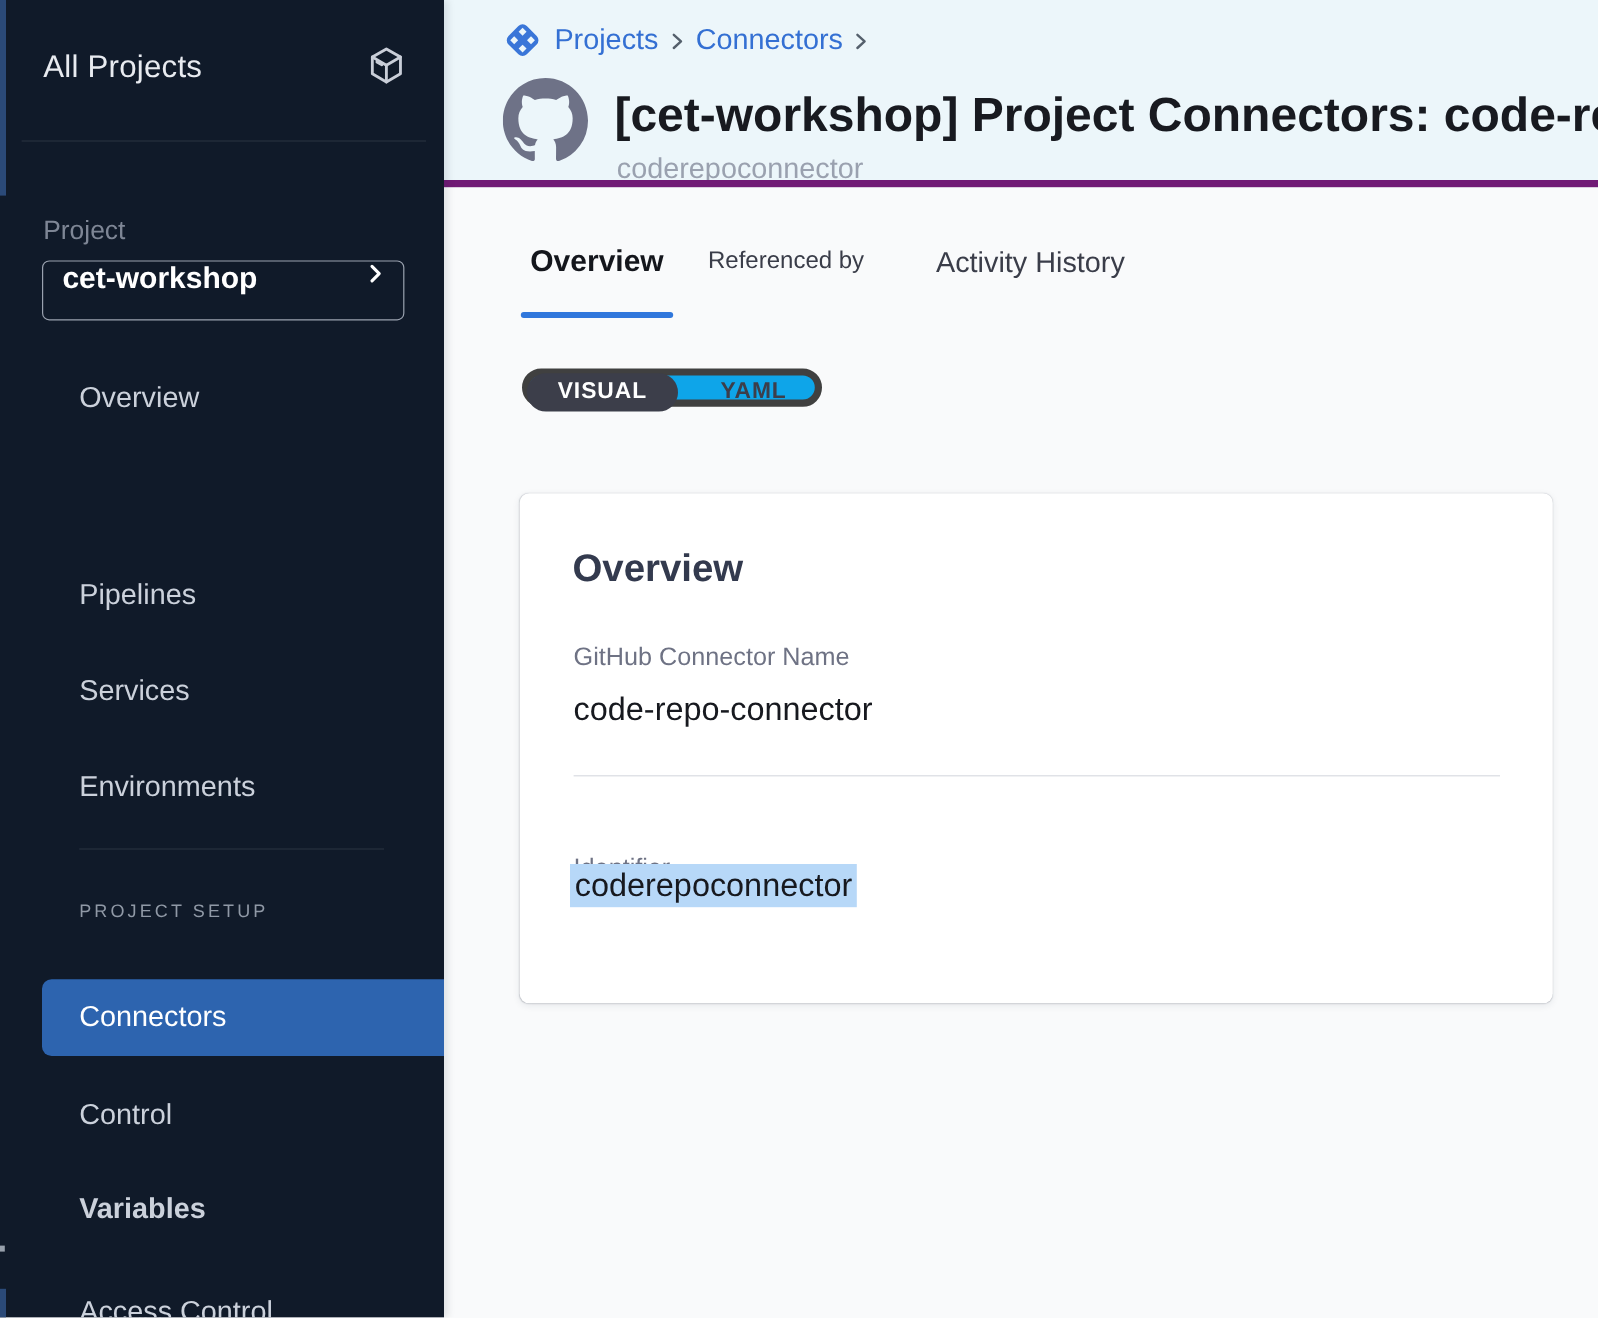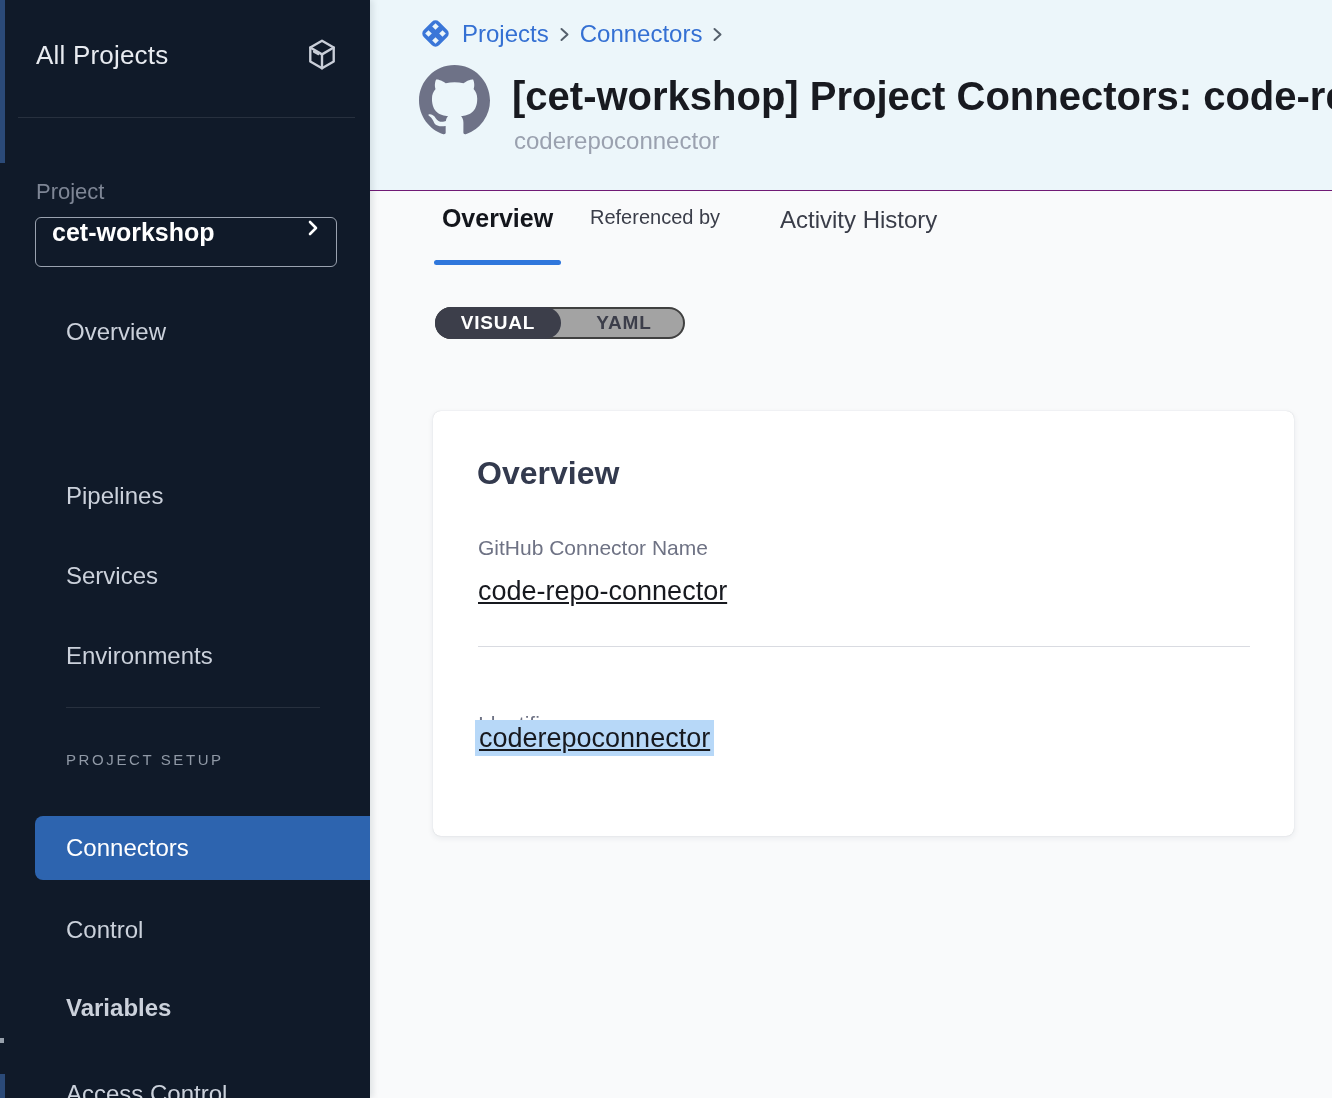--- a/index.html
+++ b/index.html
@@ -51,22 +51,22 @@
   }
   .nav-item-active {
     position: absolute; left: 30px; top: 816px; width: 335px; height: 64px;
     background: #2d64af; border-radius: 8px 0 0 8px;
     line-height: 64px; padding-left: 31px;
     font-size: 24px; color: #ffffff; cursor: pointer;
   }
 
   
   .main-header {
-    position: absolute; left: 370px; top: 0; width: 962px; height: 191px;
-    background: #ecf6fa; border-bottom: 1px solid #701a75; overflow: hidden;
+    position: absolute; left: 370px; top: 0; width: 962px; height: 156px;
+    background: #ecf6fa; border-bottom: 6px solid #701a75; overflow: hidden;
   }
   .breadcrumb { position: absolute; left: 48px; top: 16px; display: flex; align-items: center; gap: 9px; }
   .breadcrumb .crumb { font-size: 24px; color: #3470d3; cursor: pointer; }
   .crumb-sep-icon { display: inline-flex; margin-top: 2px; }
   .github-avatar { position: absolute; left: 49px; top: 65px; width: 71px; height: 71px; }
   .page-title {
     position: absolute; left: 142px; top: 74px;
     font-size: 40px; font-weight: 700; color: #181a20; white-space: nowrap;
   }
   .page-subtitle {
@@ -77,21 +77,21 @@
   
   .tab { position: absolute; white-space: nowrap; cursor: pointer; }
   .tab-0 { left: 434px; top: 204px; width: 127px; text-align: center; font-size: 25px; font-weight: 700; color: #14161c; }
   .tab-1 { left: 590px; top: 206px; font-size: 20px; font-weight: 500; color: #3a3d49; }
   .tab-2 { left: 780px; top: 206px; font-size: 24px; font-weight: 500; color: #3a3d49; }
   .tab-underline { position: absolute; left: 434px; top: 260px; width: 127px; height: 5px; border-radius: 3px; background: #3077dc; }
 
   
   .view-toggle {
     position: absolute; left: 435px; top: 307px; width: 250px; height: 32px;
-    background: #a3a3a3; border: 2px solid #404040; border-radius: 17px;
+    background: #0ea5e9; border: 6px solid #404040; border-radius: 17px;
     display: flex; align-items: stretch;
   }
   .toggle-seg-visual {
     position: absolute; left: -2px; top: -2px; width: 126px; height: 32px;
     background: #3c3e4a; border-radius: 17px;
     display: flex; align-items: center; justify-content: center;
     font-size: 19px; font-weight: 700; letter-spacing: .8px; color: #ffffff; cursor: pointer;
   }
   .toggle-seg-yaml {
     position: absolute; left: 124px; top: -2px; width: 126px; height: 32px;
@@ -105,21 +105,21 @@
     background: #ffffff; border-radius: 8px;
     box-shadow: 0 0 1px rgba(30,40,60,.22), 0 2px 6px rgba(30,40,60,.08);
   }
   .card-heading {
     position: absolute; left: 44px; top: 44px;
     font-size: 32px; font-weight: 700; color: #333a4e;
   }
   .field-label { position: absolute; left: 45px; font-size: 21px; color: #6e7284; }
   .field-label-0 { top: 125px; }
   .field-label-1 { top: 273px; margin-top: 28px; }
-  .field-value { position: absolute; left: 45px; font-size: 27px; color: #17191f; text-decoration: underline; }
+  .field-value { position: absolute; left: 45px; font-size: 27px; color: #17191f; }
   .field-value-0 { top: 165px; }
   .field-value-1 { top: 312px; left: 42px; }
   .selection-highlight { background: #b7d8f8; padding: 3px 4px; }
   .card-divider { position: absolute; left: 45px; top: 235px; width: 772px; height: 1px; background: #d9dbe1; }
 </style>
 </head>
 <body>
 
 <div id="stage">
 

